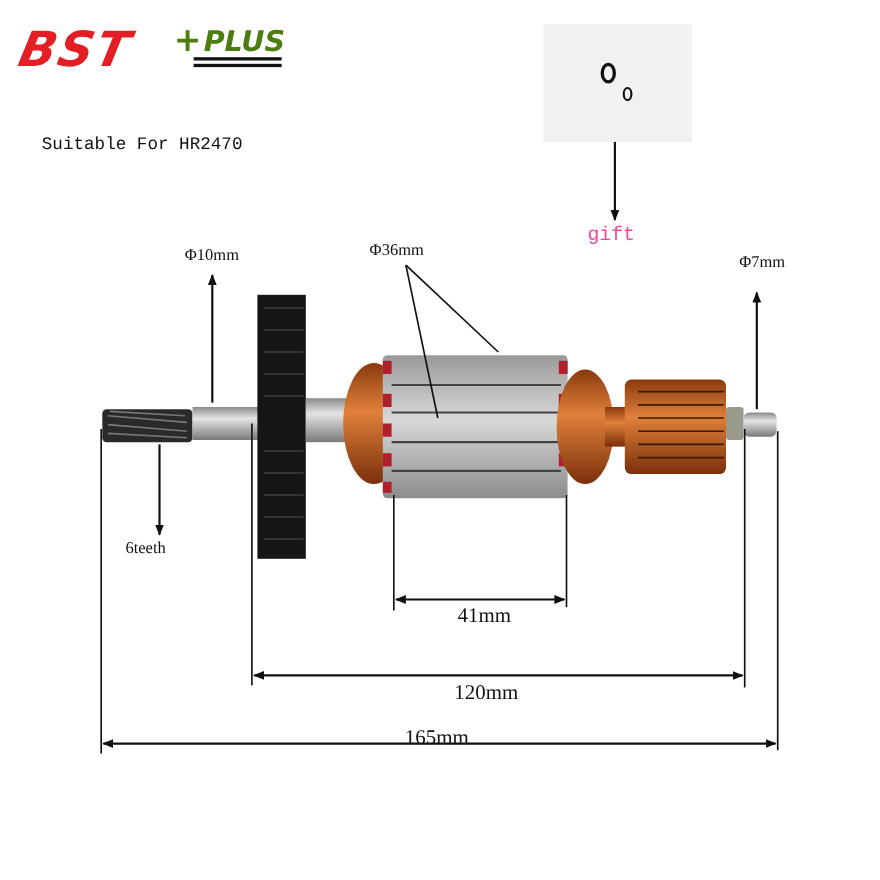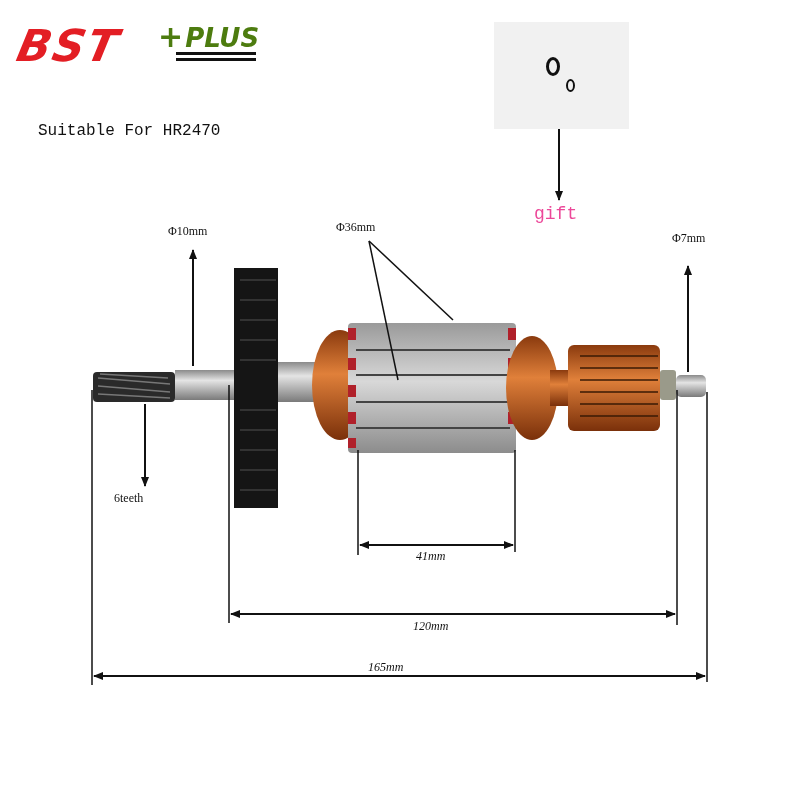--- a/index.html
+++ b/index.html
@@ -5,23 +5,23 @@
   html, body { margin: 0; padding: 0; background: #ffffff; }
   body { width: 800px; height: 800px; position: relative; overflow: hidden; font-family: "DejaVu Serif", serif; }
   .abs { position: absolute; }
   .logo-bst { left: 18px; top: 20px; font-family: "DejaVu Sans", sans-serif; font-weight: bold; font-style: italic; font-size: 44px; color: #e31e24; letter-spacing: 2px; transform: skewX(-12deg); line-height: 52px; }
   .logo-plus { left: 158px; top: 22px; font-family: "DejaVu Sans", sans-serif; font-weight: bold; font-style: italic; font-size: 26px; color: #4d7c0f; line-height: 30px; }
   .logo-plus .plus-sign { font-size: 30px; margin-right: 2px; }
   .logo-plus-line { left: 176px; width: 80px; height: 3px; background: #111; }
   .subtitle { left: 38px; top: 94px; font-family: "Liberation Mono", "DejaVu Sans Mono", monospace; font-size: 16px; color: #111; margin-top: 28px; }
   .gift-box { left: 494px; top: 22px; width: 135px; height: 107px; background: #f1f1f1; }
   .oring { border: 3px solid #111; border-radius: 50%; }
-  .label { font-family: "Liberation Serif", "DejaVu Serif", serif; font-size: 12px; color: #111; white-space: nowrap; }
+  .label { font-family: "Liberation Serif", "DejaVu Serif", serif; font-size: 15px; color: #111; white-space: nowrap; }
   .gift-label { left: 534px; top: 204px; font-family: "Liberation Mono", "DejaVu Sans Mono", monospace; font-size: 18px; color: #ec4899; }
-  .dim-label { font-family: "Liberation Serif", "DejaVu Serif", serif; font-size: 12px; color: #111; font-style: italic; }
+  .dim-label { font-family: "Liberation Serif", "DejaVu Serif", serif; font-size: 19px; color: #111; }
   svg { position: absolute; left: 0; top: 0; }
 </style>
 </head>
 <body>
 
 <div class="abs logo-bst">BST</div>
 <div class="abs logo-plus">
   <span class="plus-sign">+</span><span>PLUS</span>
 </div>
 <div class="abs logo-plus-line" style="top:52px;"></div>

